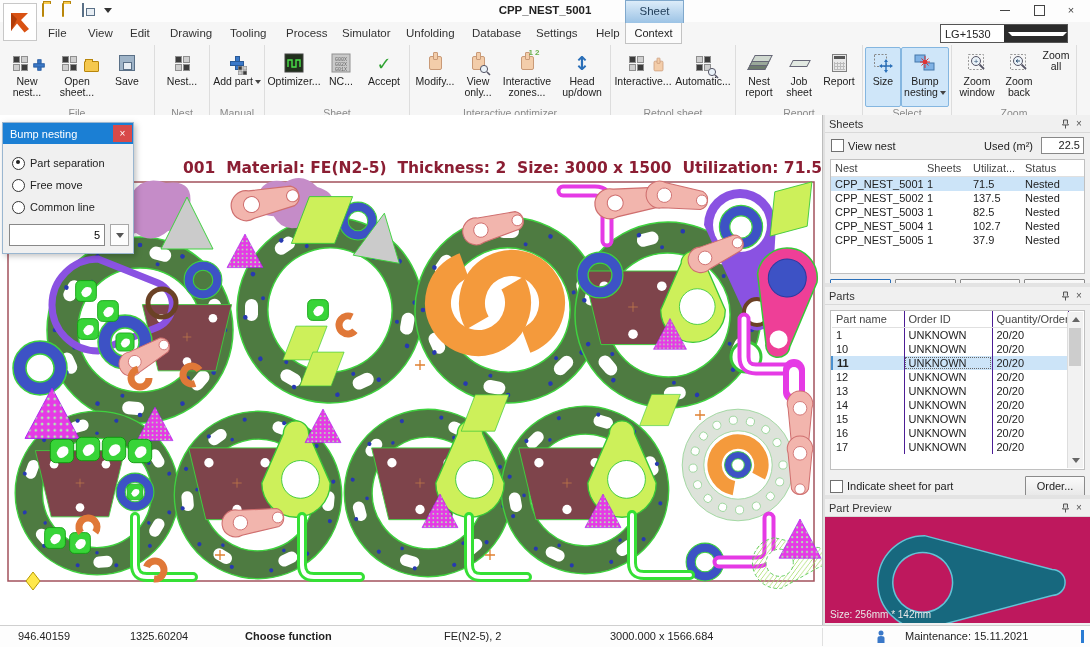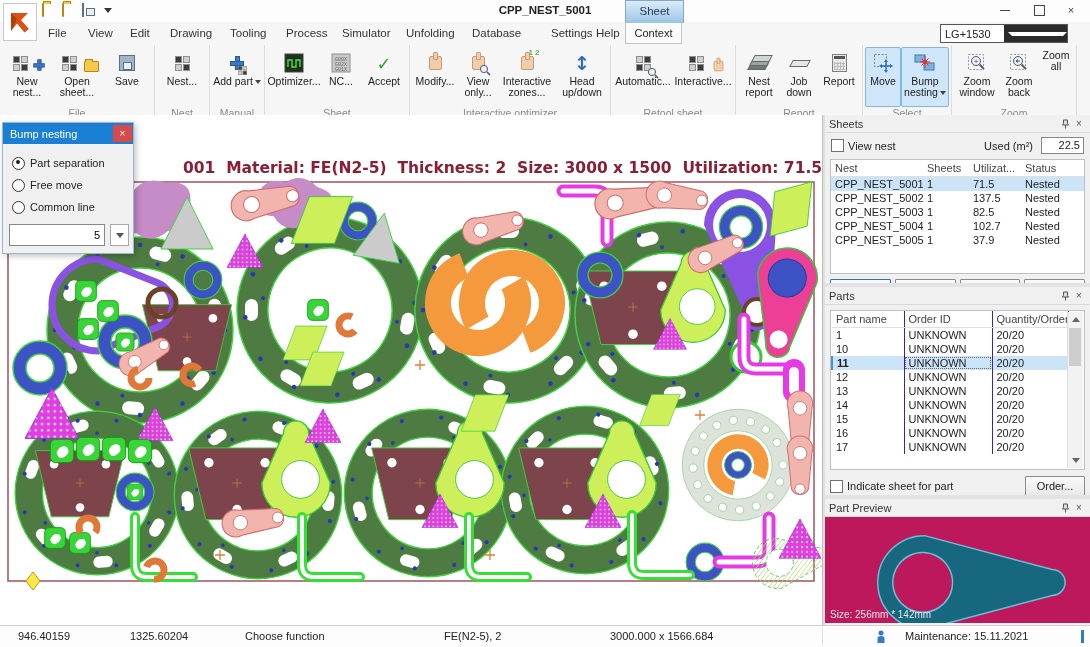--- a/index.html
+++ b/index.html
@@ -132,21 +132,21 @@
 <div id="tabrow">
   <div class="tab" style="left:40px">File</div>
   <div class="tab" style="left:80px">View</div>
   <div class="tab" style="left:122px">Edit</div>
   <div class="tab" style="left:162px">Drawing</div>
   <div class="tab" style="left:222px">Tooling</div>
   <div class="tab" style="left:278px">Process</div>
   <div class="tab" style="left:334px">Simulator</div>
   <div class="tab" style="left:398px">Unfolding</div>
   <div class="tab" style="left:464px">Database</div>
-  <div class="tab" style="left:543px">Settings</div>
+  <div class="tab" style="left:528px">Settings</div>
   <div class="tab" style="left:588px">Help</div>
   <div id="machinebox">
     <span>LG+1530</span>
     <span class="dd">
         <span class="tridown" style="border-top-color:#fff;border-top-width:4px"></span>
       </span>
   </div>
 </div>
 <div id="ctxgroup">Sheet</div>
 <div id="ctxtab">Context</div>
@@ -288,44 +288,44 @@
       </div>
     </div>
     <div class="glabel">Interactive optimizer</div>
   </div>
 
   <div class="rgroup">
     <div class="rbtns">
       <div class="rbtn" style="width:58px">
         <span class="ric">
             <span class="ig">
+              <b class="d"></b>
+              <b></b>
+              <b></b>
+              <b class="d"></b>
+            </span>
+            <span class="ov hand" style="right:-8px;bottom:-3px;transform:scale(.75)"></span>
+          </span>
+        <span class="rlbl">Interactive...</span>
+      </div>
+      <div class="rbtn" style="width:58px">
+        <span class="ric">
+            <span class="ig">
               <b></b>
               <b class="d"></b>
               <b class="d"></b>
               <b></b>
             </span>
             <svg class="ov" style="right:-8px;bottom:-3px" width="12" height="12">
               <circle cx="5" cy="5" r="3.6" fill="#eaf2f8" stroke="#556"></circle>
               <line x1="8" y1="8" x2="11" y2="11" stroke="#556" stroke-width="1.6"></line>
             </svg>
           </span>
         <span class="rlbl">Automatic...</span>
       </div>
-      <div class="rbtn" style="width:58px">
-        <span class="ric">
-            <span class="ig">
-              <b class="d"></b>
-              <b></b>
-              <b></b>
-              <b class="d"></b>
-            </span>
-            <span class="ov hand" style="right:-8px;bottom:-3px;transform:scale(.75)"></span>
-          </span>
-        <span class="rlbl">Interactive...</span>
-      </div>
     </div>
     <div class="glabel">Retool sheet</div>
   </div>
 
   <div class="rgroup">
     <div class="rbtns">
       <div class="rbtn" style="width:40px">
         <span class="ric">
             <span class="stack">
               <i style="left:0;top:7px;background:#6d7b6d"></i>
@@ -334,21 +334,21 @@
             </span>
           </span>
         <span class="rlbl">Nest report</span>
       </div>
       <div class="rbtn" style="width:36px">
         <span class="ric">
             <span class="stack">
               <i style="left:2px;top:4px;background:#e2e9e2"></i>
             </span>
           </span>
-        <span class="rlbl">Job down</span>
+        <span class="rlbl">Job sheet</span>
       </div>
       <div class="rbtn" style="width:40px">
         <span class="ric">
             <span class="calc"></span>
           </span>
         <span class="rlbl">Report</span>
       </div>
     </div>
     <div class="glabel">Report</div>
   </div>
@@ -356,21 +356,21 @@
   <div class="rgroup">
     <div class="rbtns">
       <div class="rbtn sel" style="width:34px">
         <span class="ric">
           <svg width="20" height="20">
               <rect x="1.5" y="1.5" width="12" height="12" fill="none" stroke="#888" stroke-dasharray="2 1.5"></rect>
               <path d="M13,8v10M8,13h10" stroke="#2a6fb8" stroke-width="1.4"></path>
               <path d="M13,6l-2,3h4zM13,20l-2-3h4zM6,13l3-2v4zM20,13l-3-2v4z" fill="#2a6fb8"></path>
             </svg>
         </span>
-        <span class="rlbl">Move</span>
+        <span class="rlbl">Size</span>
       </div>
       <div class="rbtn sel" style="width:46px">
         <span class="ric">
           <svg width="24" height="20">
               <rect x="2" y="2" width="10" height="7" fill="#7fb2e5" stroke="#4477aa"></rect>
               <rect x="11" y="10" width="10" height="7" fill="#7fb2e5" stroke="#4477aa"></rect>
               <circle cx="12" cy="9" r="2.4" fill="#e03333"></circle>
               <path d="M12,3v3M12,12v3M7,9h3M14,9h3M8.5,5.5l2,2M15.5,5.5l-2,2M8.5,12.5l2-2M15.5,12.5l-2-2" stroke="#e03333" stroke-width="1"></path>
             </svg>
         </span>
@@ -879,21 +879,21 @@
         <path fill-rule="evenodd" style="fill:var(--c-teal);stroke:var(--c-tealedge);stroke-width:1.5" d="M100,18A47,47 0 1,0 100,112L228,78A13,13 0 0,0 228,52Z M98,35a30,30 0 1,0 0.1,0Z"></path>
       </svg>
       <span style="position:absolute;left:5px;bottom:3px;color:#e8e8e8;font-size:10px">Size: 256mm * 142mm</span>
     </div>
   </div>
 </div>
 
 <div id="statusbar">
   <span style="left:18px">946.40159</span>
   <span style="left:130px">1325.60204</span>
-  <span style="left:245px;font-weight:normal">Choose function</span>
+  <span style="left:245px;font-weight:bold">Choose function</span>
   <span style="left:444px">FE(N2-5), 2</span>
   <span style="left:610px">3000.000 x 1566.684</span>
   <div class="vline" style="left:822px"></div>
   <svg style="position:absolute;left:876px;top:4px" width="10" height="14">
     <circle cx="5" cy="3" r="2.5" fill="#3a78c8"></circle>
       <path d="M1.5,13V8q0-2 3.5-2t3.5,2v5z" fill="#3a78c8"></path>
   </svg>
   <span style="left:905px">Maintenance: 15.11.2021</span>
   <div id="status-endbar"></div>
 </div>

